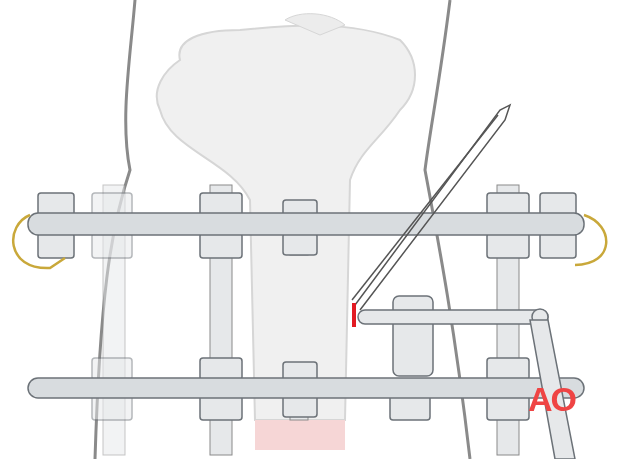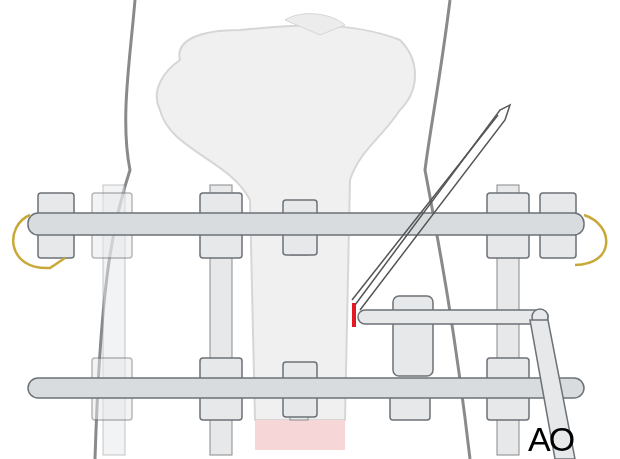--- a/index.html
+++ b/index.html
@@ -1,18 +1,18 @@
 <!DOCTYPE html>
 <html><head>
 <meta charset="utf-8">
 <style>
   html,body{margin:0;padding:0;background:#fff;}
   .stage{position:relative;width:620px;height:459px;overflow:hidden;background:#fff;font-family:"Liberation Sans",sans-serif;}
   svg{position:absolute;left:0;top:0;}
-  .logo{position:absolute;left:528px;top:420px;font-size:34px;font-weight:normal;color:#000000;letter-spacing:-2px;font-family:"Liberation Sans",sans-serif;}
+  .logo{position:absolute;left:528px;top:380px;font-size:34px;font-weight:bold;color:#ef4444;letter-spacing:-2px;font-family:"Liberation Sans",sans-serif;}
 </style>
 </head>
 <body>
 
 <div class="stage">
 <svg width="620" height="459" viewBox="0 0 620 459">
 
   <path d="M135 0 C130 60 120 120 130 170 C110 230 100 300 95 459" fill="none" stroke="#8a8a8a" stroke-width="3"></path>
   <path d="M450 0 C440 80 430 130 425 170 C440 250 455 330 470 459" fill="none" stroke="#8a8a8a" stroke-width="3"></path>
 

